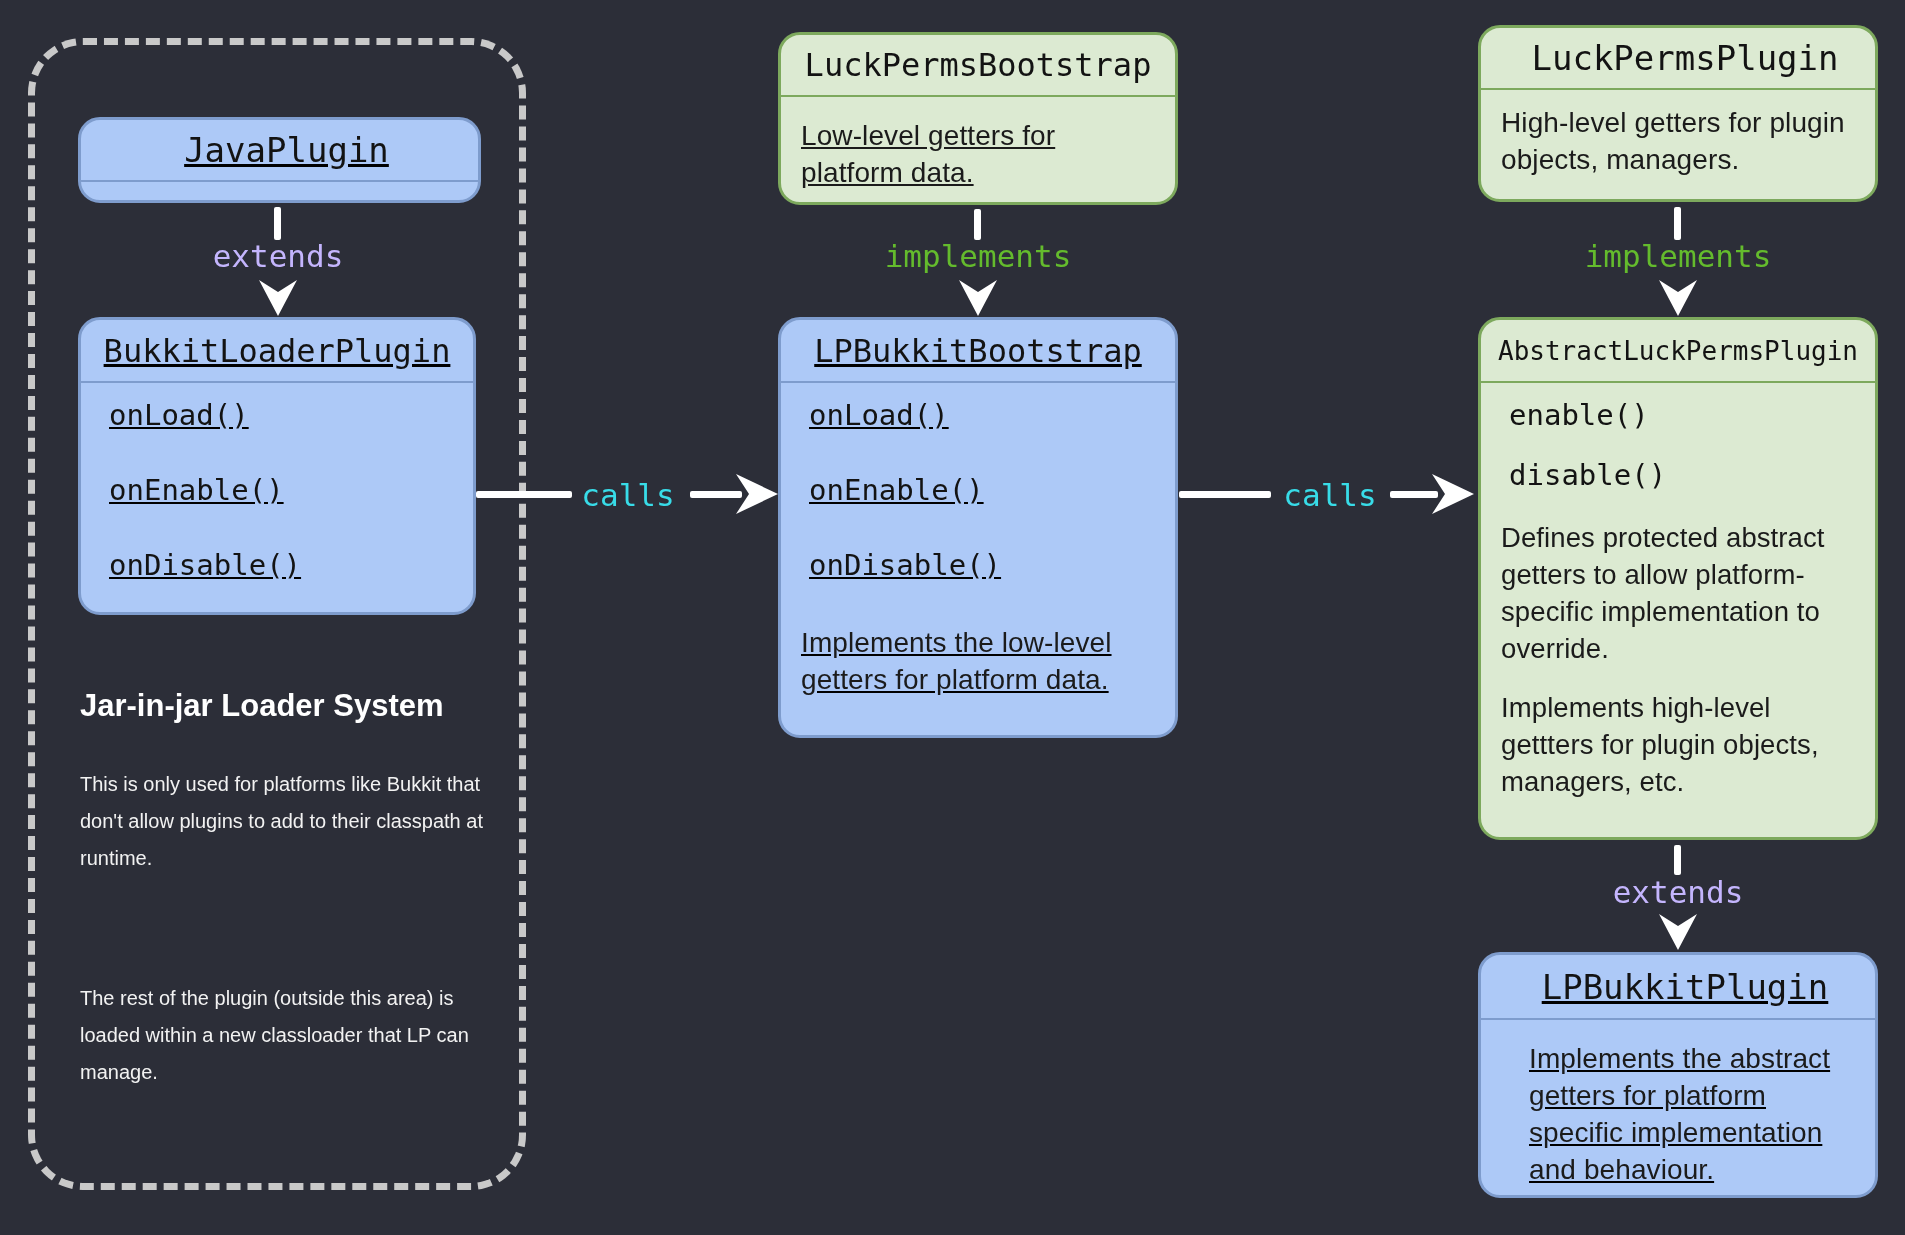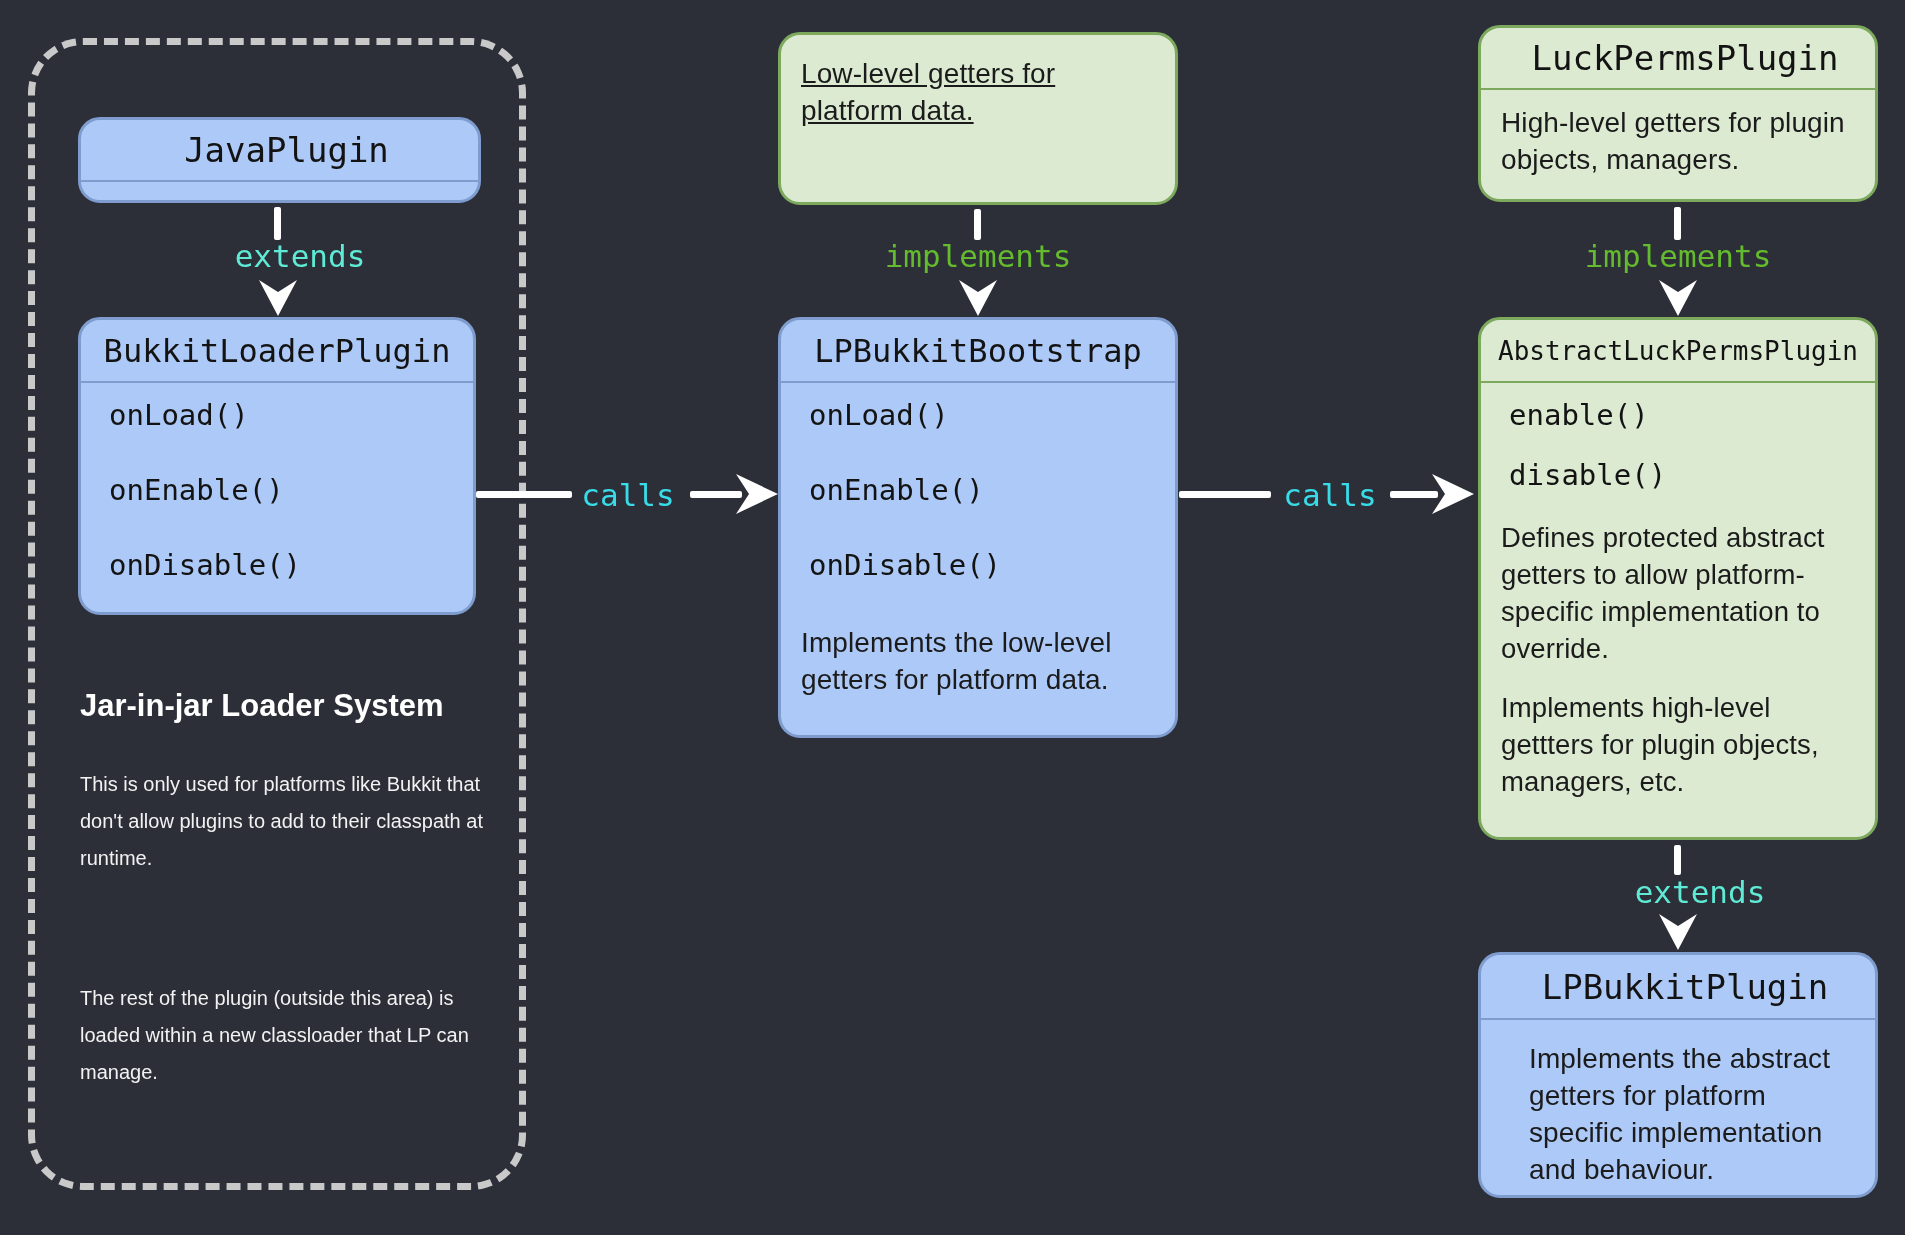--- a/index.html
+++ b/index.html
@@ -8,21 +8,21 @@
     position:relative;width:1905px;height:1235px;background:#2c2e38;overflow:hidden;
     font-family:"Liberation Sans",sans-serif;
   }
   
   .loader-region{
     position:absolute;left:28px;top:38px;width:498px;height:1152px;
     border:7px dashed #c9c9c9;border-radius:55px;box-sizing:border-box;
   }
   
   .cbox{position:absolute;box-sizing:border-box;border-radius:22px;overflow:hidden;}
-  .cbox.blue{background:#adc9f7;border:3px solid #7e9ccd;}
+  .cbox.blue{background:#adc9f7;border:3px solid #7e9ccd;text-decoration:underline;}
   .cbox.green{background:#dcead2;border:3px solid #7da95d;}
   .cbox .hdr{
     display:flex;align-items:center;justify-content:center;
     font-family:"DejaVu Sans Mono",monospace;font-size:32px;color:#131313;
     height:60px;
   }
   .cbox.blue .hdr{border-bottom:2px solid #7e9ccd;}
   .cbox.green .hdr{border-bottom:2px solid #7da95d;}
   .hdr-lg{font-size:34px !important;padding-left:14px;}
   .hdr-sm{font-size:26px !important;}
@@ -36,21 +36,21 @@
     font-size:28px;line-height:37px;color:#1b1b1b;padding:0 20px;
     letter-spacing:0.1px;
   }
   
   .vline{position:absolute;width:7px;background:#ffffff;border-radius:2px;}
   .hline{position:absolute;height:7px;background:#ffffff;border-radius:2px;}
   .edge-label{
     position:absolute;transform:translateX(-50%);
     font-family:"DejaVu Sans Mono",monospace;font-size:31px;font-weight:500;white-space:nowrap;
   }
-  .lbl-extends{color:#5eead4;margin-left:22px;}
+  .lbl-extends{color:#c4b5fd;}
   .lbl-implements{color:#64bb2d;}
   .lbl-calls{color:#38dce8;}
   .arrow{position:absolute;}
   .arrow svg{display:block;}
   
   .jar-heading{
     position:absolute;left:80px;top:688px;width:420px;
     font-size:31px;font-weight:bold;color:#ffffff;
   }
   .jar-para{
@@ -93,20 +93,21 @@
   <div class="hline" style="left:476px;top:491px;width:96px;"></div>
   <div class="edge-label lbl-calls" style="left:628px;top:477px;">calls</div>
   <div class="hline" style="left:690px;top:491px;width:52px;"></div>
   <div class="arrow" style="left:736px;top:474px;">
     <svg width="42" height="40" viewBox="0 0 42 40">
         <polygon points="0,0 13,20 0,40 42,20" fill="#ffffff"></polygon>
       </svg>
   </div>
 
   <div class="cbox green" style="left:778px;top:32px;width:400px;height:173px;">
+    <div class="hdr">LuckPermsBootstrap</div>
     <div class="desc" style="padding-top:20px;text-decoration:underline;">Low-level getters for platform data.</div>
   </div>
 
   <div class="vline" style="left:974px;top:209px;height:31px;"></div>
   <div class="edge-label lbl-implements" style="left:978px;top:238px;">implements</div>
   <div class="arrow" style="left:959px;top:280px;">
     <svg width="38" height="36" viewBox="0 0 38 36">
         <polygon points="0,0 19,12 38,0 19,36" fill="#ffffff"></polygon>
       </svg>
   </div>

